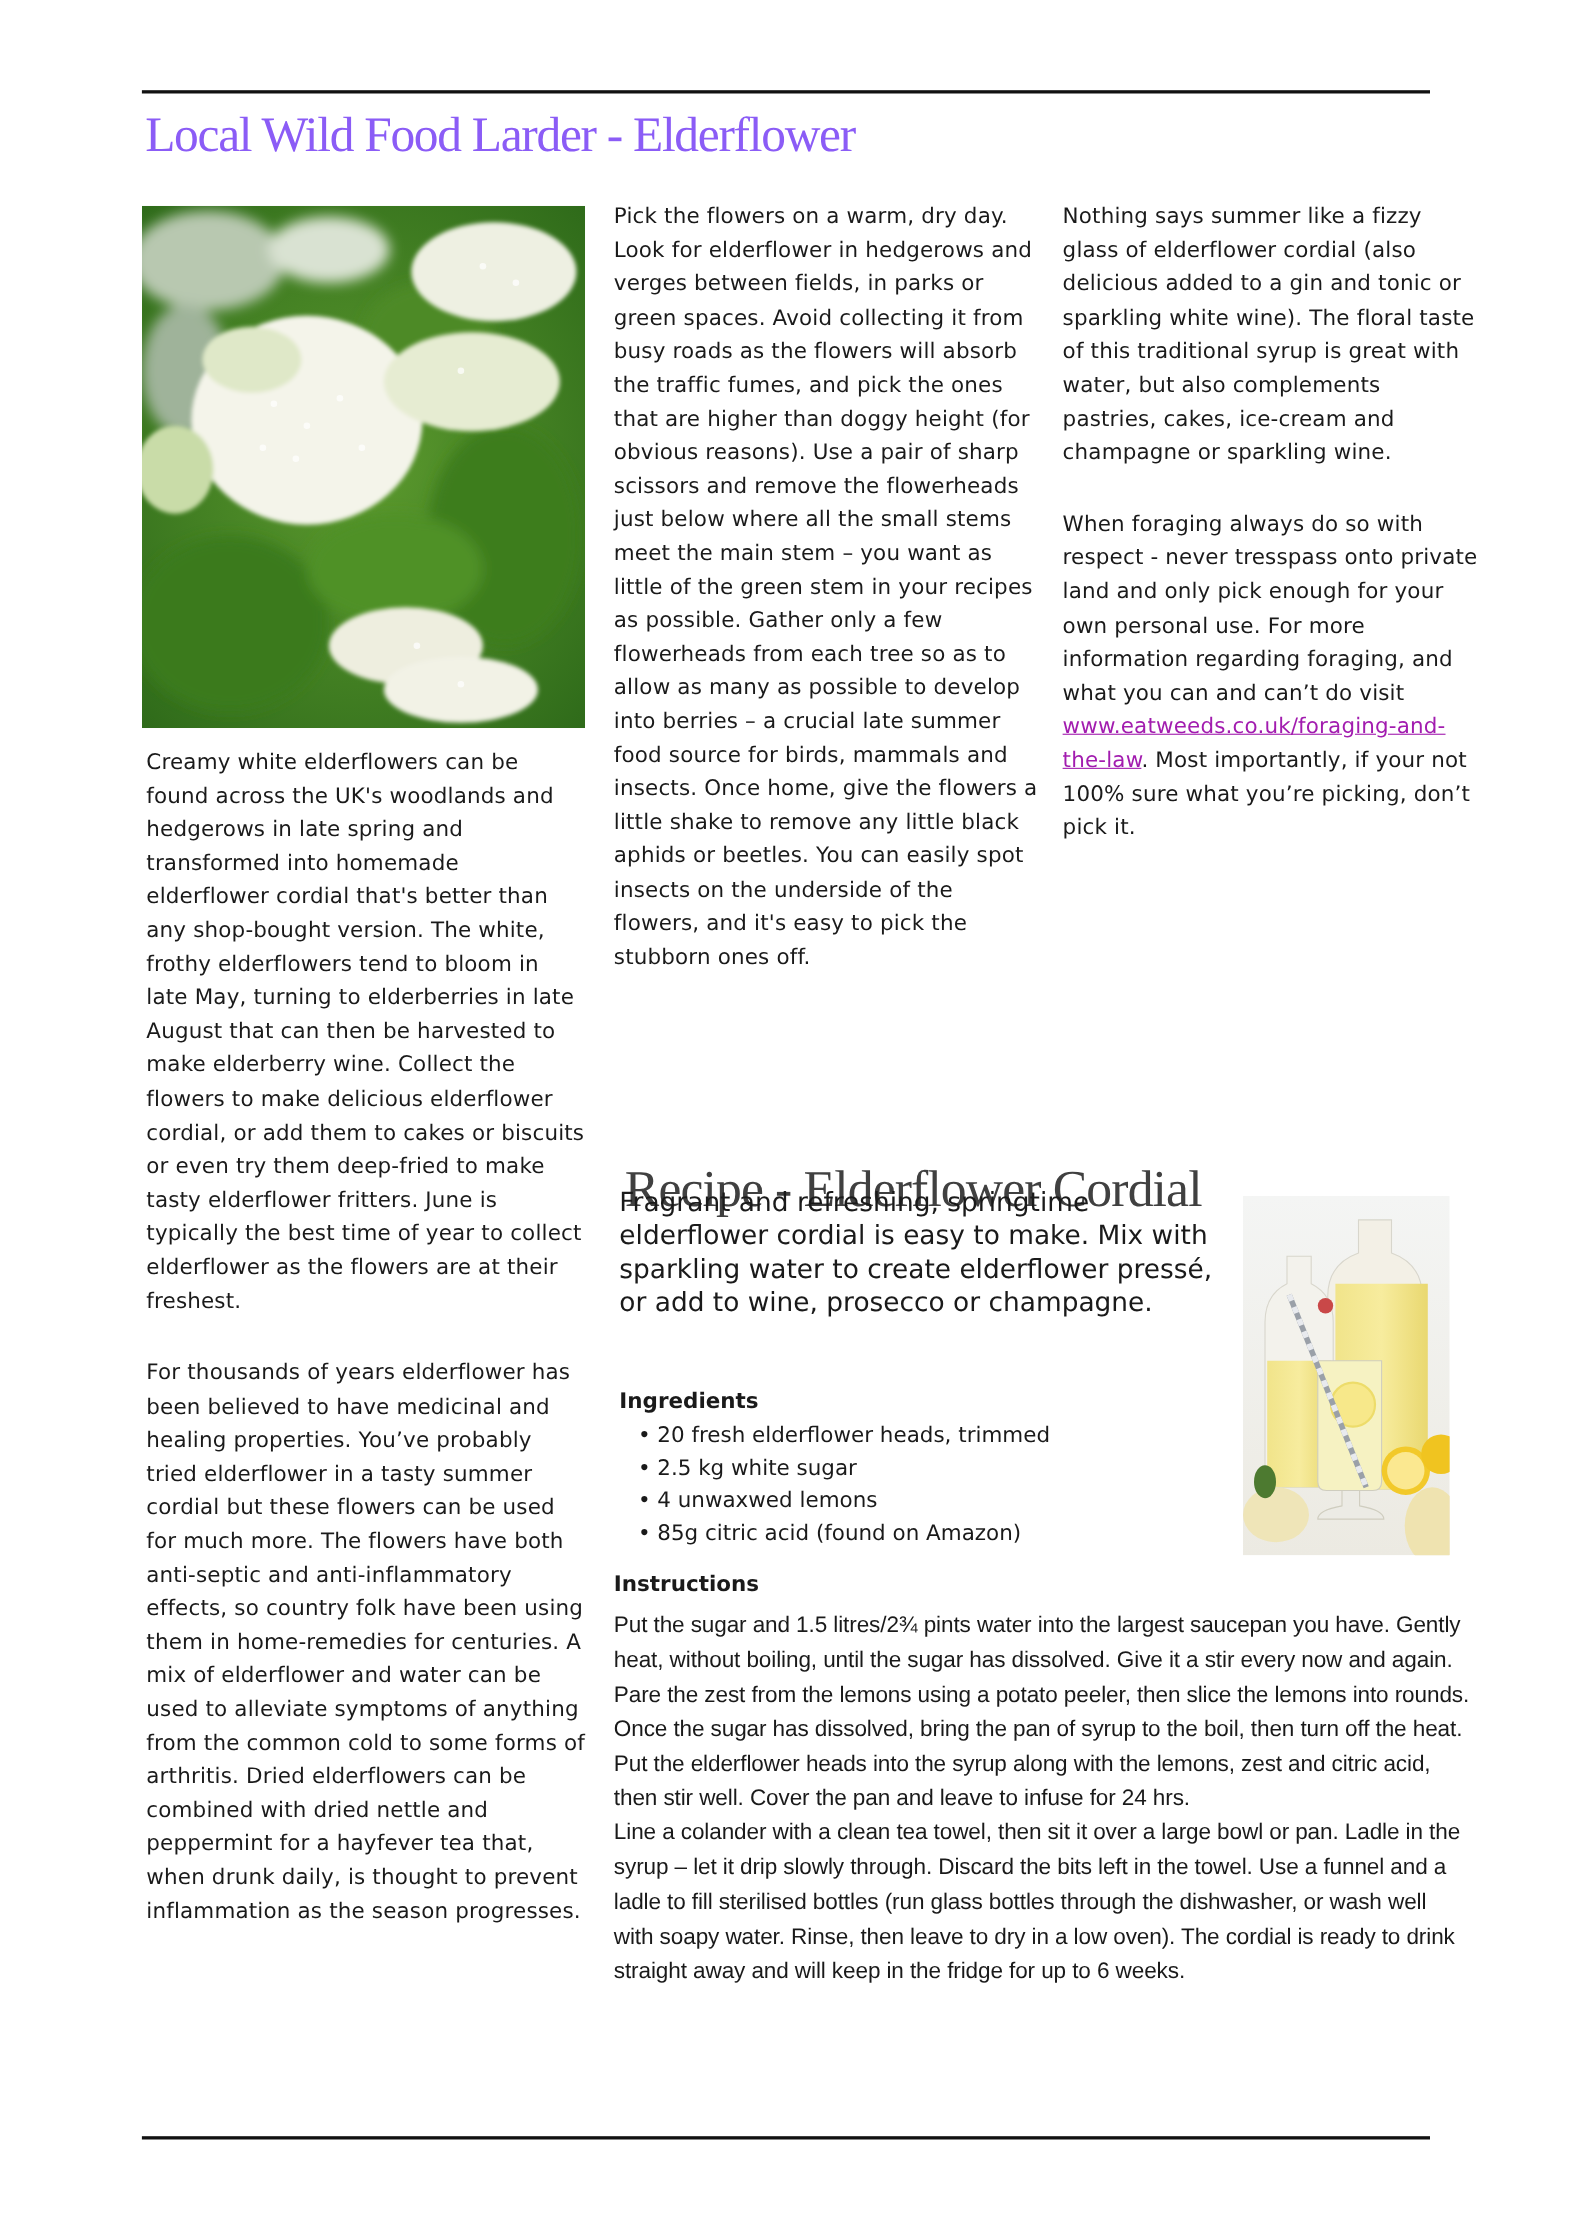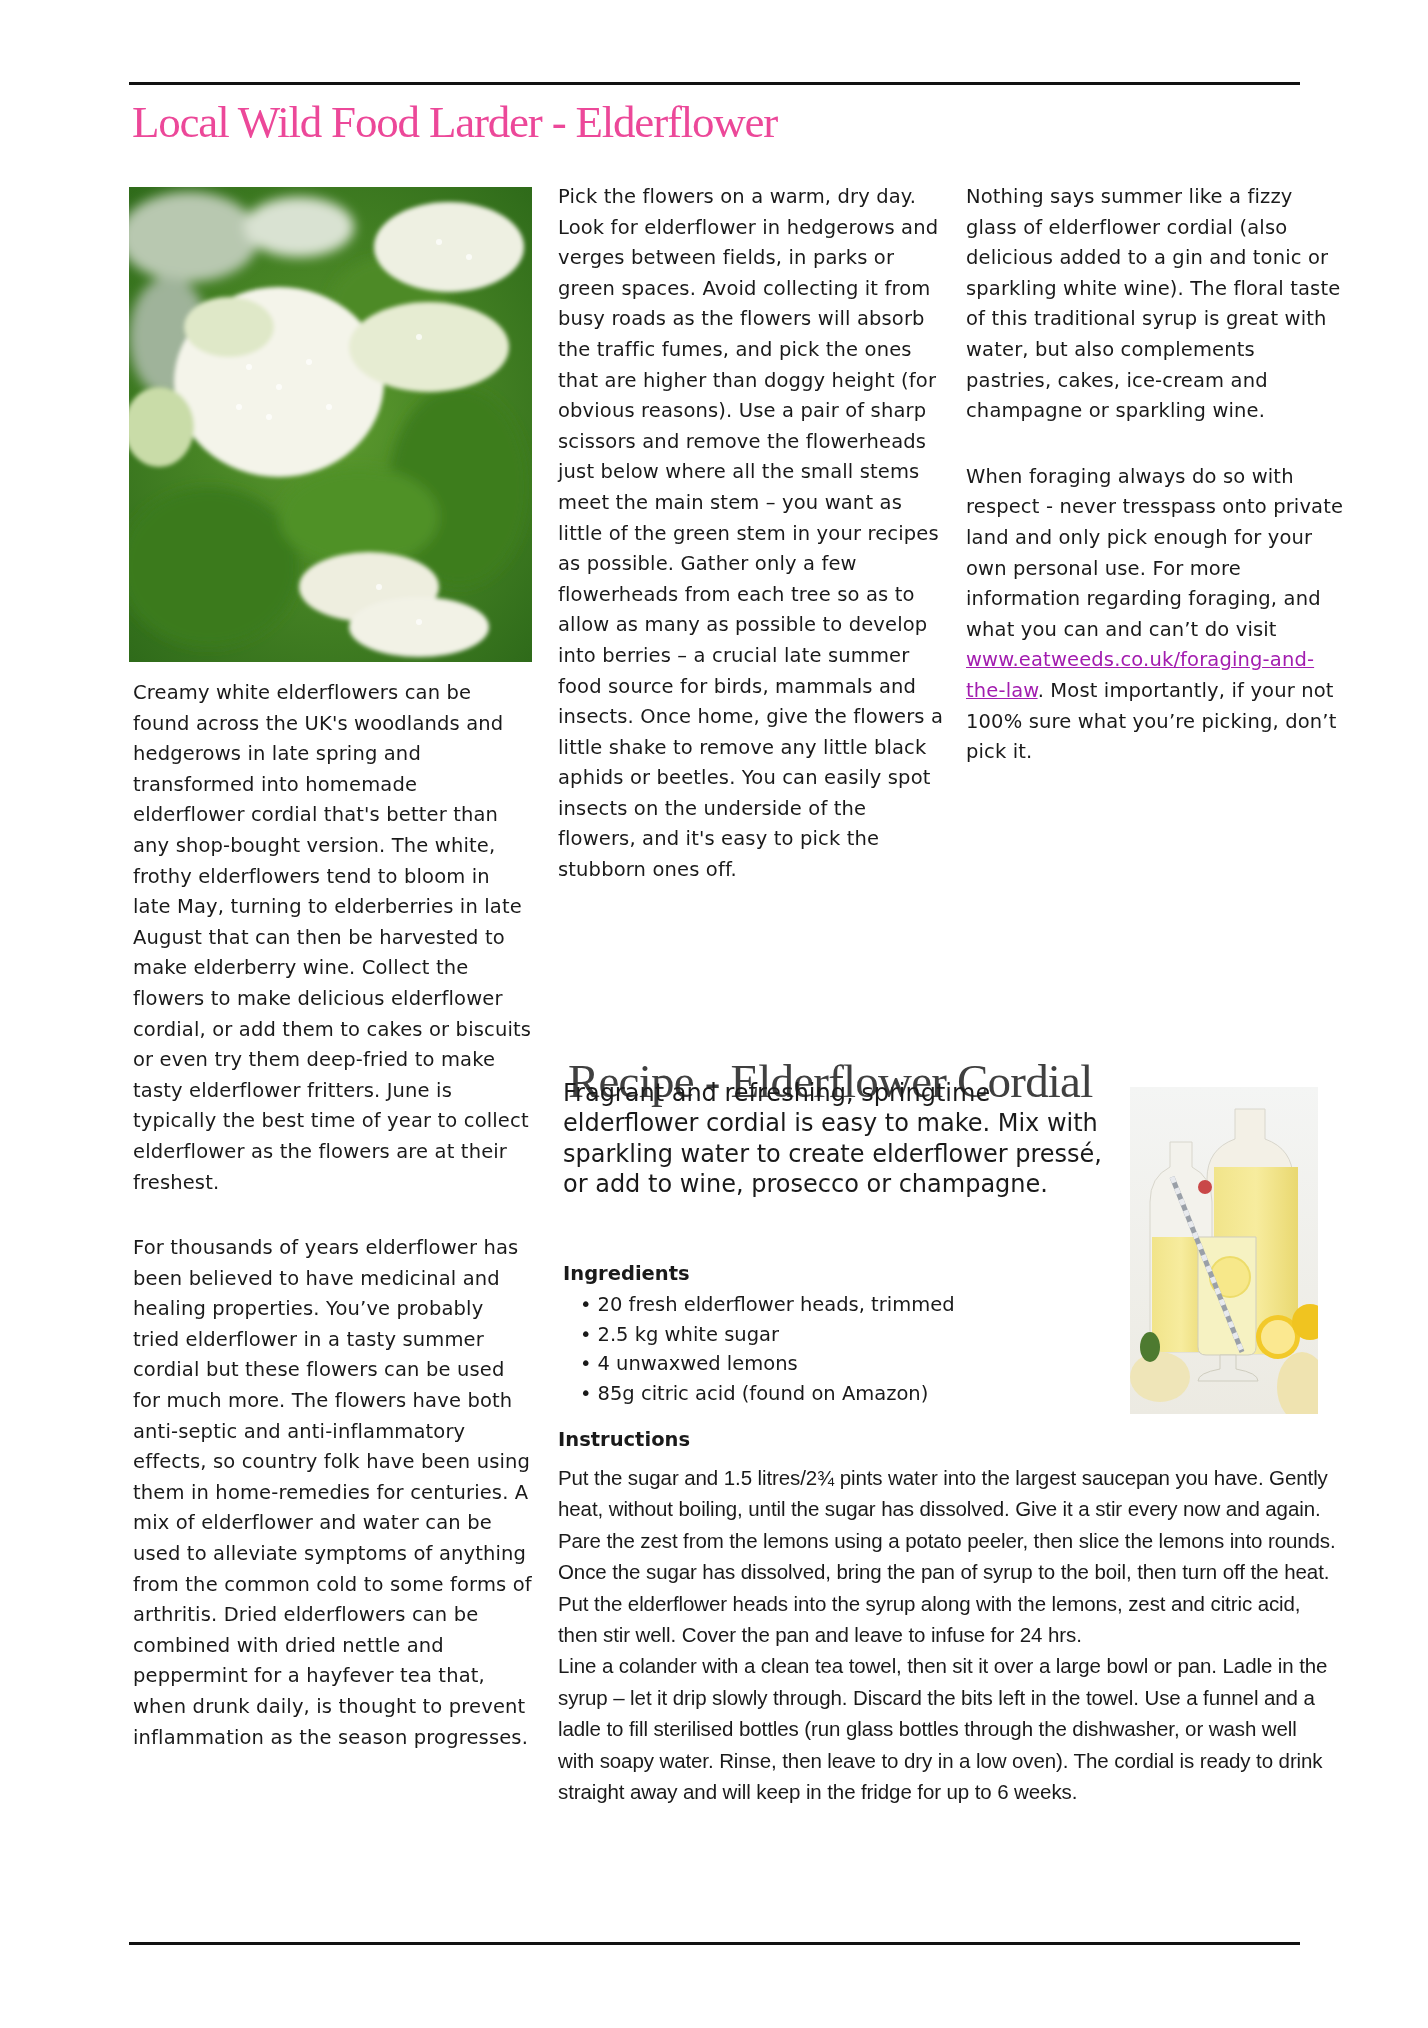--- a/index.html
+++ b/index.html
@@ -3,21 +3,21 @@
 <meta charset="utf-8">
 <style>
   html, body { margin: 0; padding: 0; background: #ffffff; }
   body { width: 1428px; height: 2028px; position: relative; overflow: hidden;
          font-family: "DejaVu Sans", sans-serif; color: #1a1a1a; }
   .rule { position: absolute; left: 129px; width: 1171px; height: 3px; background: #111; }
   .rule.top { top: 82px; }
   .rule.bottom { top: 1942px; }
   .title { position: absolute; left: 132px; top: 96px; margin: 0;
            font-family: "Liberation Serif", serif; font-weight: normal;
-           font-size: 45px; letter-spacing: -1.2px; color: #ec4899; white-space: nowrap; }
+           font-size: 45px; letter-spacing: -1.2px; color: #8b5cf6; white-space: nowrap; }
   .photo { position: absolute; overflow: hidden; }
   .photo svg { display: block; width: 100%; height: 100%; }
   .photo-elder { left: 129px; top: 187px; width: 403px; height: 475px; }
   .photo-cordial { left: 1130px; top: 1087px; width: 188px; height: 327px; }
   .text { position: absolute; font-size: 19.5px; line-height: 30.6px; letter-spacing: 0.15px; }
   .text p { margin: 0; }
   .text p + p { margin-top: 35px; }
   .col1 { left: 133px; top: 678px; width: 400px; }
   .col2 { left: 558px; top: 182px; width: 390px; }
   .col3 { left: 966px; top: 182px; width: 380px; }

